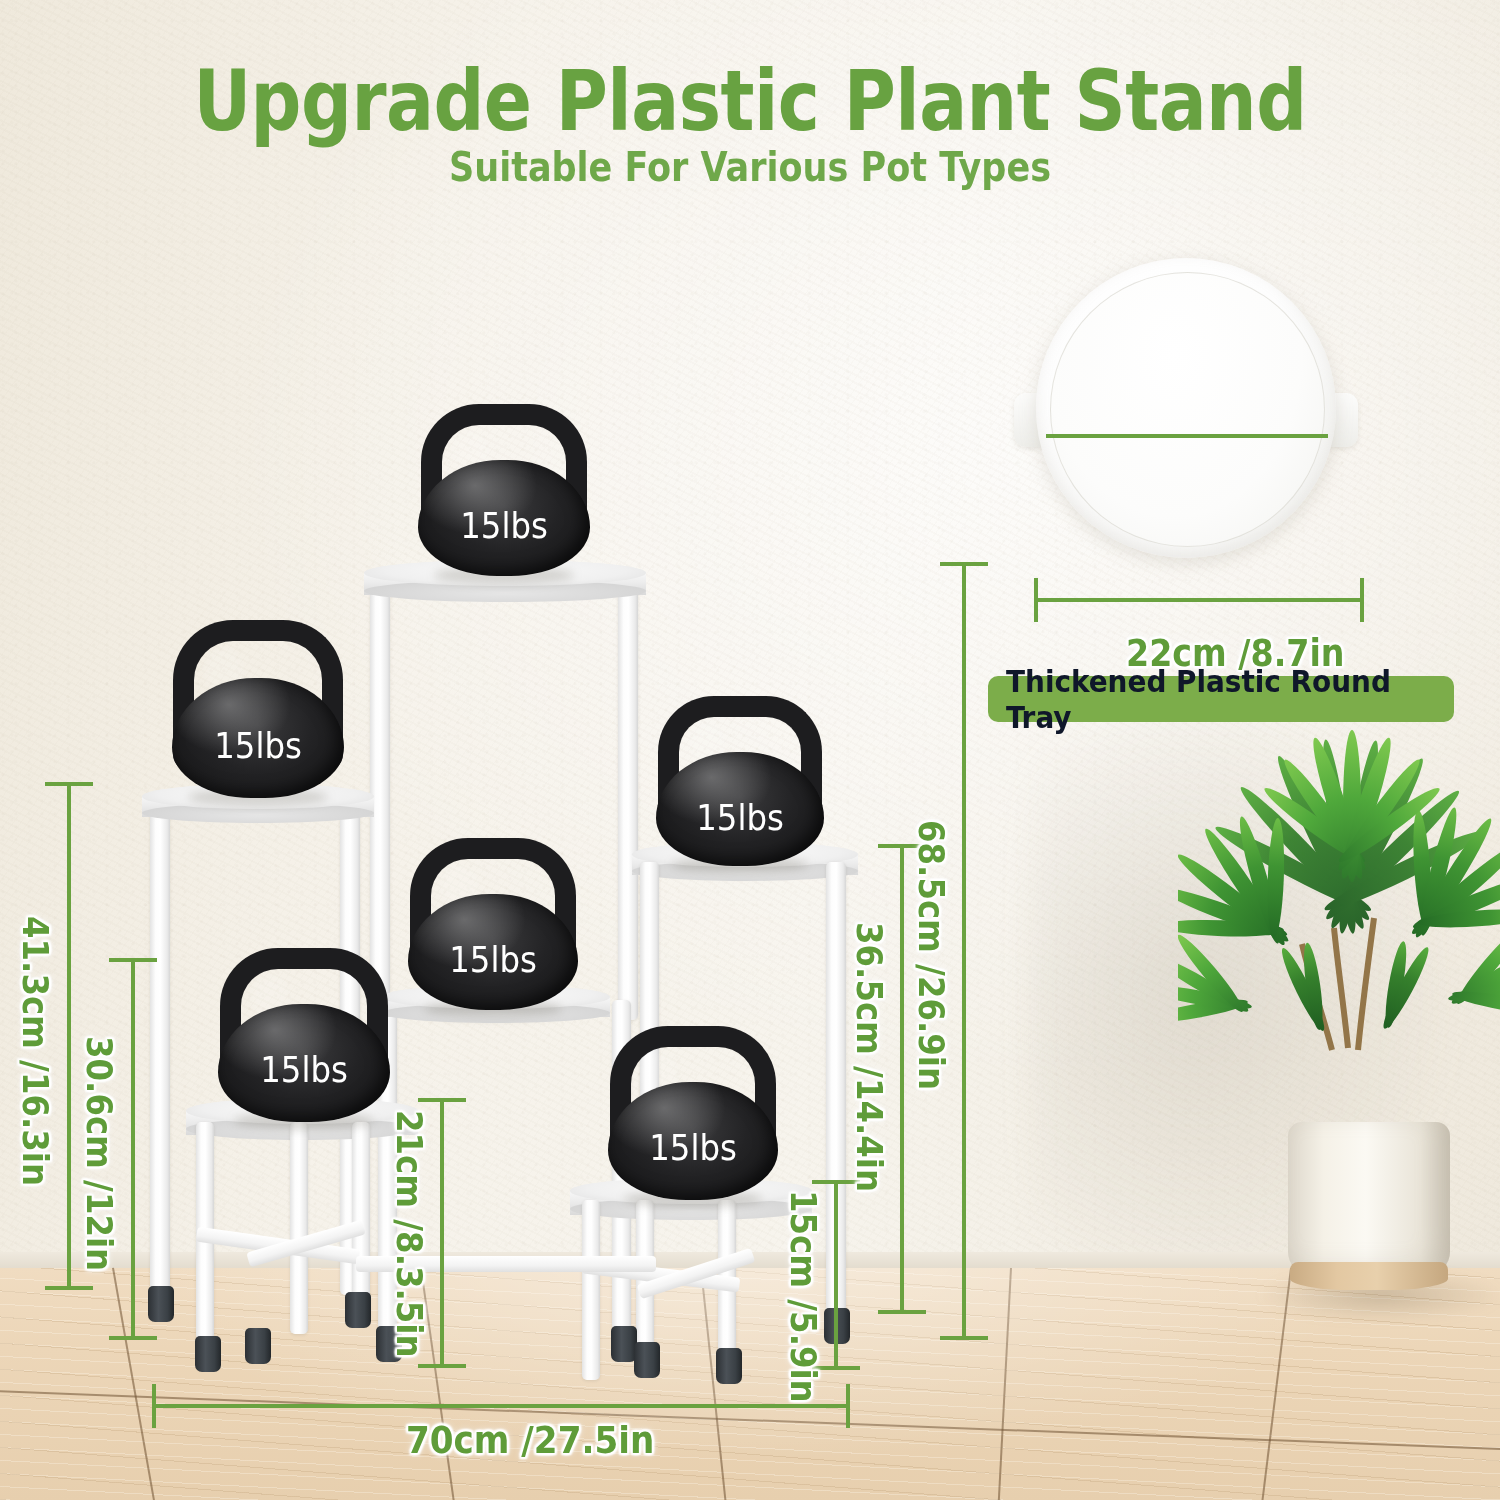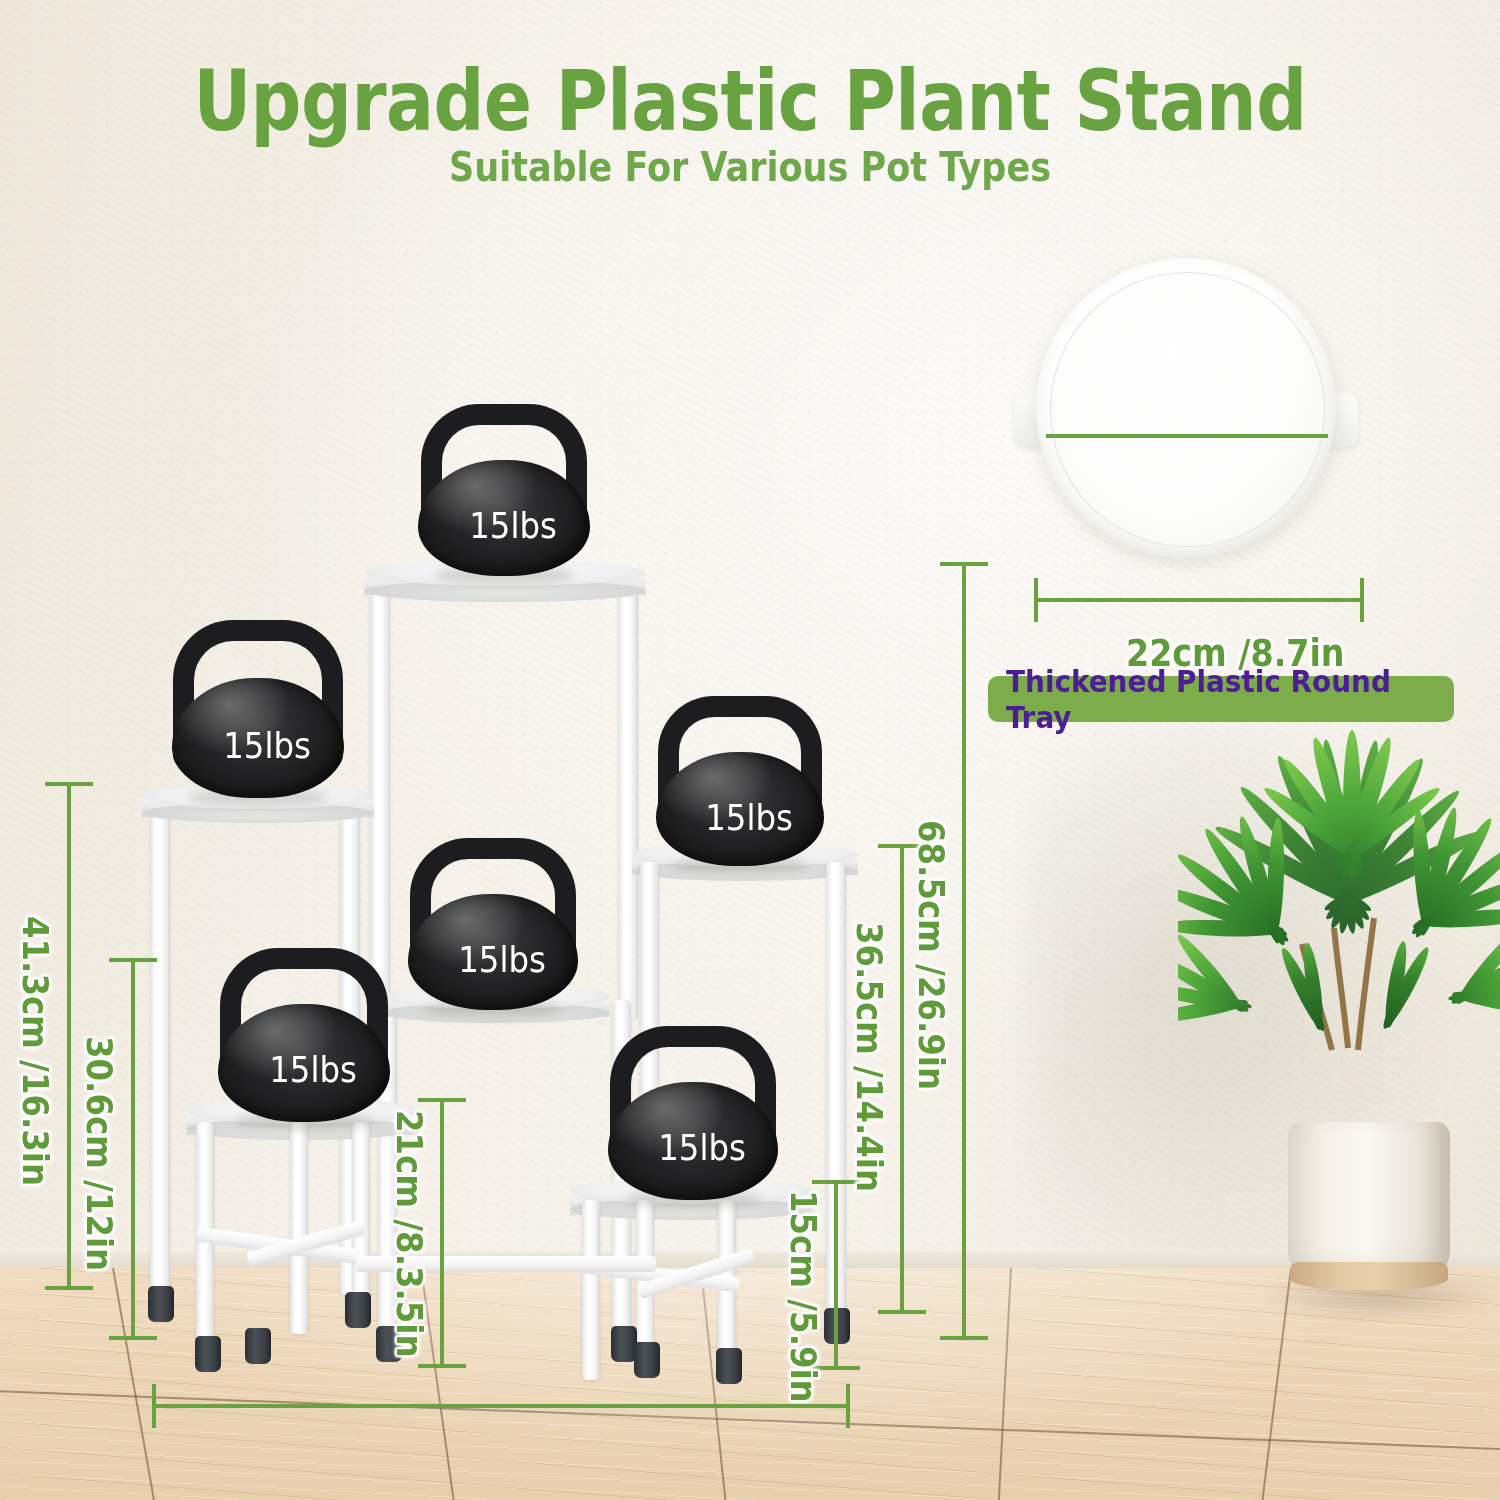--- a/index.html
+++ b/index.html
@@ -104,21 +104,21 @@
   }
   .kb .body{
     position:absolute;left:0;bottom:0;width:100%;
     border-radius:48% 48% 46% 46% / 58% 58% 42% 42%;
     background:
       radial-gradient(ellipse at 33% 22%, rgba(255,255,255,.30) 0%, rgba(255,255,255,0) 38%),
       radial-gradient(ellipse at 50% 40%, #3a3a3c 0%, #232325 45%, #121213 100%);
     box-shadow:inset -6px -5px 16px rgba(0,0,0,.6);
   }
   .kb .lbs{
-    position:absolute;left:9px;width:100%;text-align:center;color:#fff;
+    position:absolute;left:0;width:100%;text-align:center;color:#fff;
     font-family:"DejaVu Sans Condensed","Liberation Sans Narrow","Liberation Sans",sans-serif;
     font-weight:500;
   }
   .kb .kbshadow{
     position:absolute;left:50%;transform:translateX(-50%);
     border-radius:50%;background:rgba(90,85,75,.22);filter:blur(5px);
   }
 
   
   .dimv{position:absolute;width:4px;background:#6aa240;}
@@ -151,21 +151,21 @@
   .tray-tab{
     position:absolute;top:45%;width:30px;height:54px;
     background:linear-gradient(180deg,#fcfcfb,#eeeeea);
     box-shadow:0 2px 5px rgba(150,143,125,.18);
   }
   .tray-tab.left{left:-22px;border-radius:12px 0 0 12px;}
   .tray-tab.right{right:-22px;border-radius:0 12px 12px 0;}
   .badge{
     position:absolute;background:#7cad4a;border-radius:10px;
     display:flex;align-items:center;justify-content:center;
-    color:#4c1d95;padding:0 18px;
+    color:#0f172a;padding:0 18px;
     font-family:"DejaVu Sans Condensed","Liberation Sans Narrow","Liberation Sans",sans-serif;
     font-weight:bold;
   }
 
   
   .pot{
     position:absolute;
     background:linear-gradient(90deg,#ddd7cb 0%,#f5f1e7 22%,#fbf9f3 48%,#e9e4d8 82%,#cfc8ba 100%);
     border-radius:14px 14px 22px 22px;
     box-shadow:inset -12px -8px 24px rgba(160,150,130,.22);
@@ -461,14 +461,15 @@
   <div class="dimlabel rot" style="left:890px;top:922px;font-size:36px;">36.5cm /14.4in</div>
 
   <div class="dimv" style="left:962px;top:562px;height:778px;"></div>
   <div class="tickh" style="left:940px;top:562px;"></div>
   <div class="tickh" style="left:940px;top:1336px;"></div>
   <div class="dimlabel rot" style="left:952px;top:820px;font-size:36px;">68.5cm /26.9in</div>
 
   <div class="dimh" style="left:152px;top:1404px;width:698px;"></div>
   <div class="tickv" style="left:152px;top:1384px;"></div>
   <div class="tickv" style="left:846px;top:1384px;"></div>
+  <div class="dimlabel" style="left:406px;top:1418px;font-size:38px;">70cm /27.5in</div>
 
 </div>
 
 </body></html>

